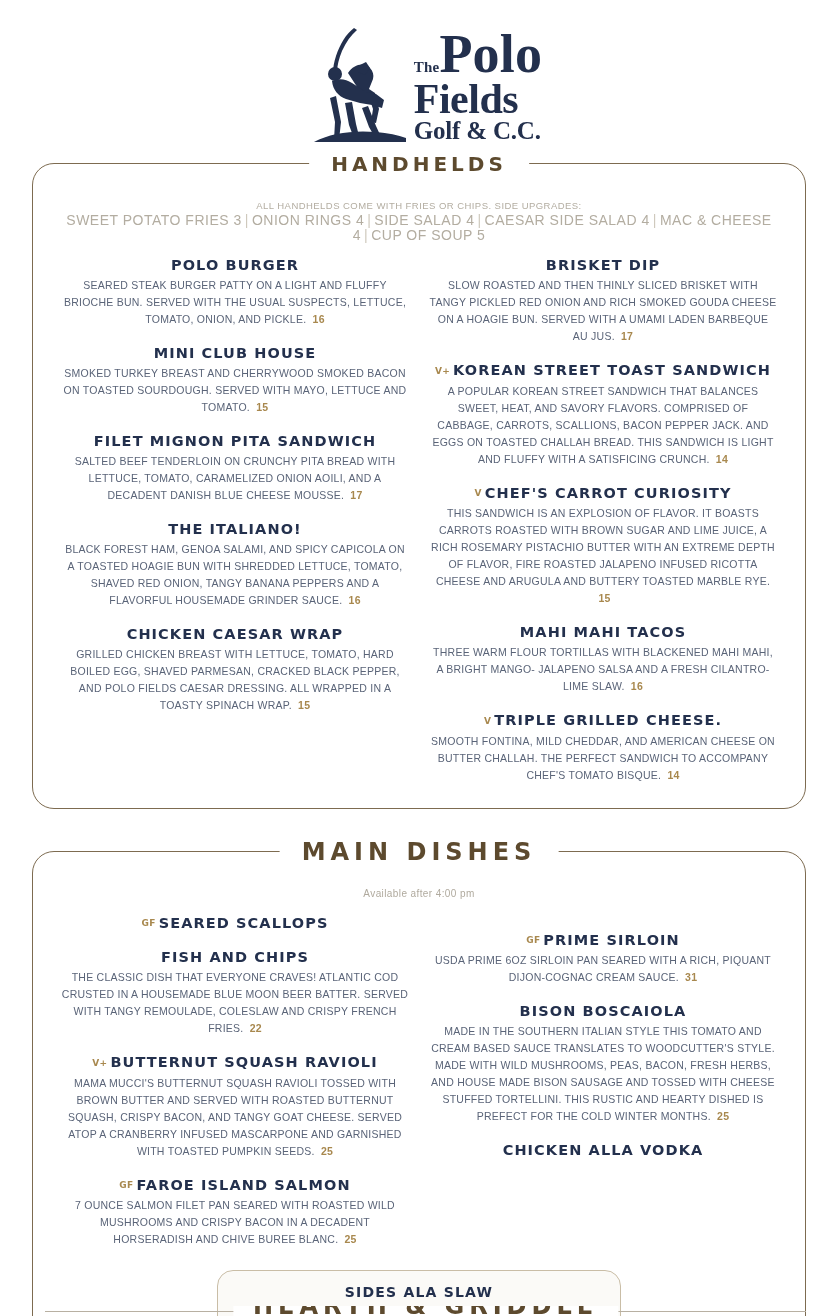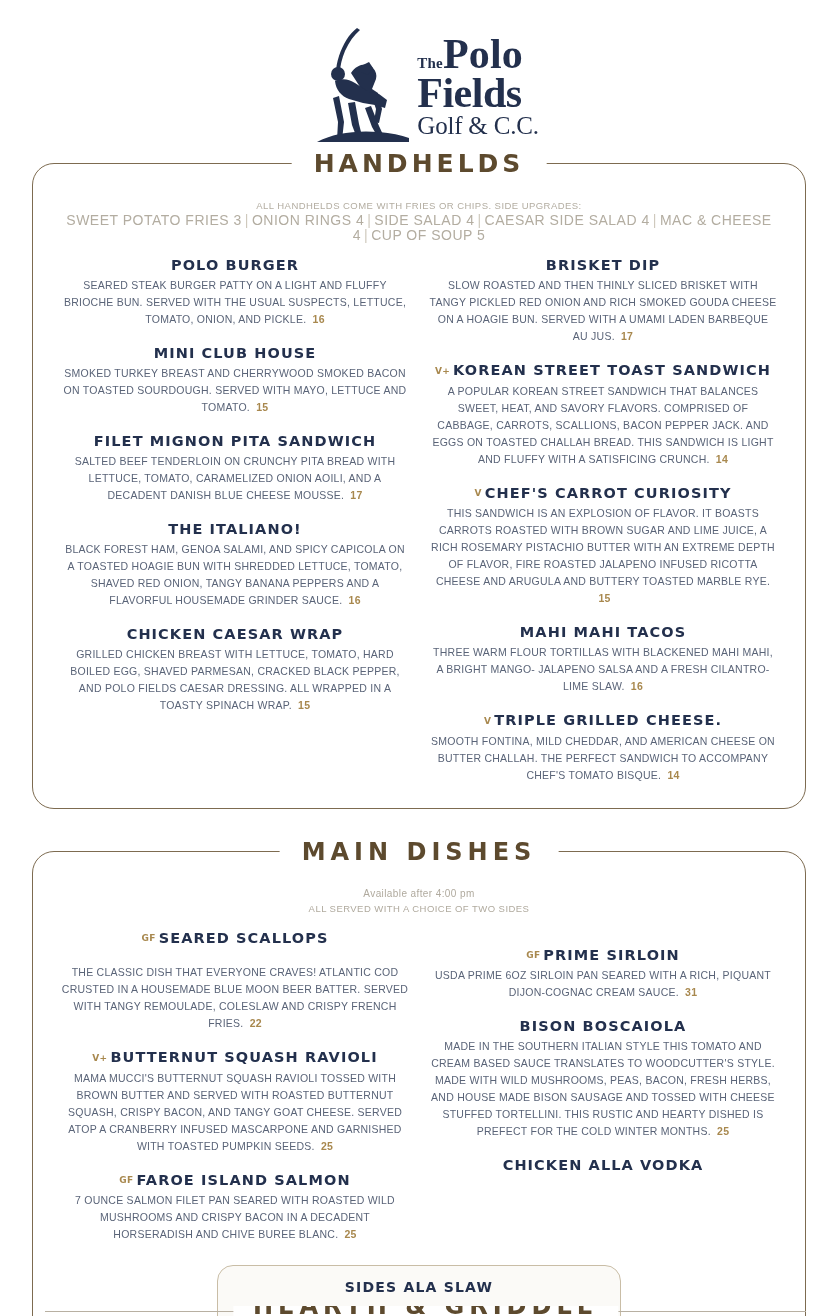--- a/index.html
+++ b/index.html
@@ -22,23 +22,23 @@
     gap: 6px;
     padding-top: 6px;
   }
   .logo-mark { width: 112px; height: 130px; }
   .logo-type {
     color: #23304d;
     line-height: 0.92;
     padding-top: 6px;
   }
   .logo-l1 { font-family: "Liberation Serif", serif; font-weight: bold; font-size: 15px; letter-spacing: .2px; }
-  .logo-l1 .big { font-size: 42px; }
+  .logo-l1 .big { font-size: 54px; }
   .logo-l2 { font-family: Liberation Serif, serif; font-weight: bold; font-size: 42px; letter-spacing: -.5px; }
-  .logo-l3 { font-family: "Liberation Serif", serif; font-weight: normal; font-size: 25px; letter-spacing: -.2px; margin-top: 1px;}
+  .logo-l3 { font-family: "Liberation Serif", serif; font-weight: bold; font-size: 25px; letter-spacing: -.2px; margin-top: 1px;}
 
   
   .card {
     position: relative;
     margin: 0 32px;
     border: 1px solid #7d6b50;
     border-radius: 22px;
     background: transparent;
   }
   .card.handhelds { margin-top: 3px; padding: 34px 18px 22px; }
@@ -47,21 +47,21 @@
   .section-title {
     position: absolute;
     top: -13px;
     left: 50%;
     transform: translateX(-50%);
     background: #ffffff;
     padding: 0 22px;
     color: #5d4a2e;
     font-family: "DejaVu Sans", sans-serif;
     font-weight: bold;
-    font-size: 25px;
+    font-size: 20px;
     letter-spacing: 4px;
     white-space: nowrap;
     line-height: 26px;
   }
   .card.mains .section-title { font-size: 24px; letter-spacing: 5px; }
 
   .sec-note {
     text-align: center;
     color: #b3ada1;
     font-size: 9.5px;
@@ -238,29 +238,29 @@
         </div>
       </div>
   </div>
 </div>
 
 <div class="card mains">
   <div class="section-title">MAIN DISHES</div>
 
   <div class="mains-note">
     <div class="ln1">Available after 4:00 pm</div>
-    <div class="ln2">ALL SERVED WITH A CHOICE OF TWO SIDES</div>
   </div>
 
   <div class="cols">
     <div class="col" id="md-left">
         <div class="item">
           <div class="item-title"><span class="tag">GF</span>SEARED SCALLOPS</div>
         </div>
         <div class="item">
+          <div class="item-title">FISH AND CHIPS</div>
           <div class="item-desc">THE CLASSIC DISH THAT EVERYONE CRAVES! ATLANTIC COD CRUSTED IN A HOUSEMADE BLUE MOON BEER BATTER. SERVED WITH TANGY REMOULADE, COLESLAW AND CRISPY FRENCH FRIES. <span class="price">22</span></div>
         </div>
         <div class="item">
           <div class="item-title"><span class="tag">V+</span>BUTTERNUT SQUASH RAVIOLI</div>
           <div class="item-desc">MAMA MUCCI'S BUTTERNUT SQUASH RAVIOLI TOSSED WITH BROWN BUTTER AND SERVED WITH ROASTED BUTTERNUT SQUASH, CRISPY BACON, AND TANGY GOAT CHEESE. SERVED ATOP A CRANBERRY INFUSED MASCARPONE AND GARNISHED WITH TOASTED PUMPKIN SEEDS. <span class="price">25</span></div>
         </div>
         <div class="item">
           <div class="item-title"><span class="tag">GF</span>FAROE ISLAND SALMON</div>
           <div class="item-desc">7 OUNCE SALMON FILET PAN SEARED WITH ROASTED WILD MUSHROOMS AND CRISPY BACON IN A DECADENT HORSERADISH AND CHIVE BUREE BLANC. <span class="price">25</span></div>
         </div>

